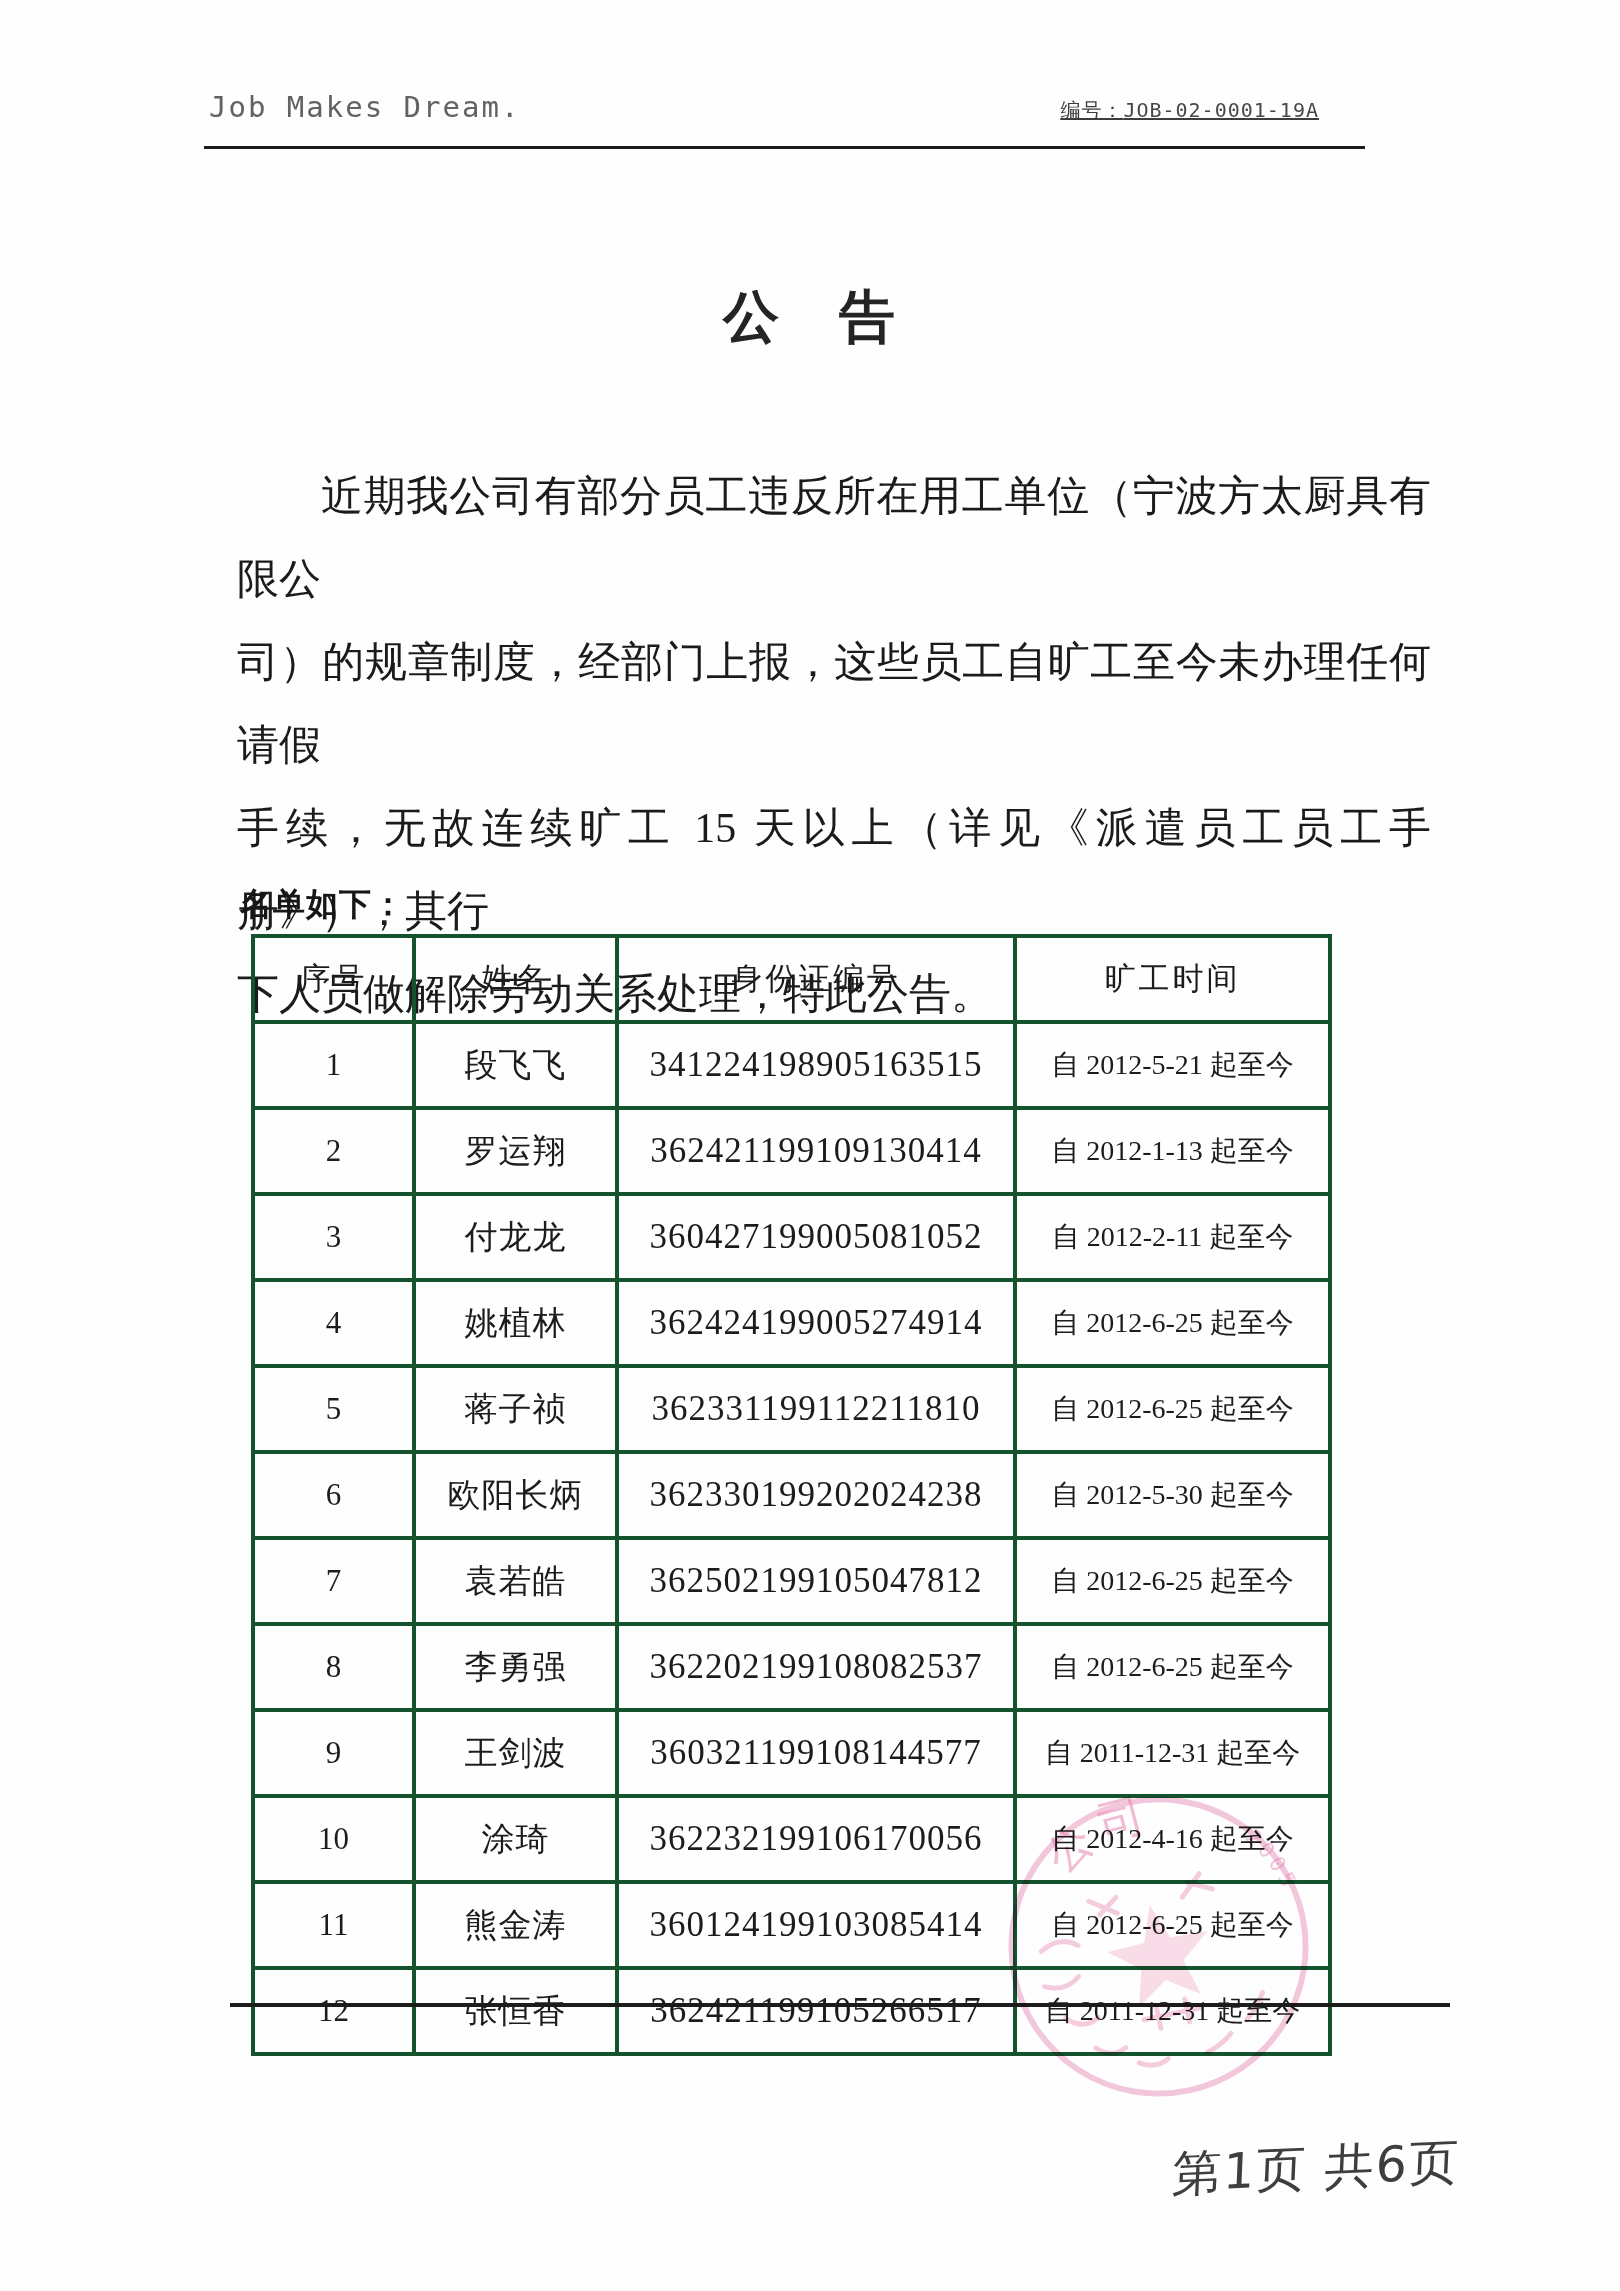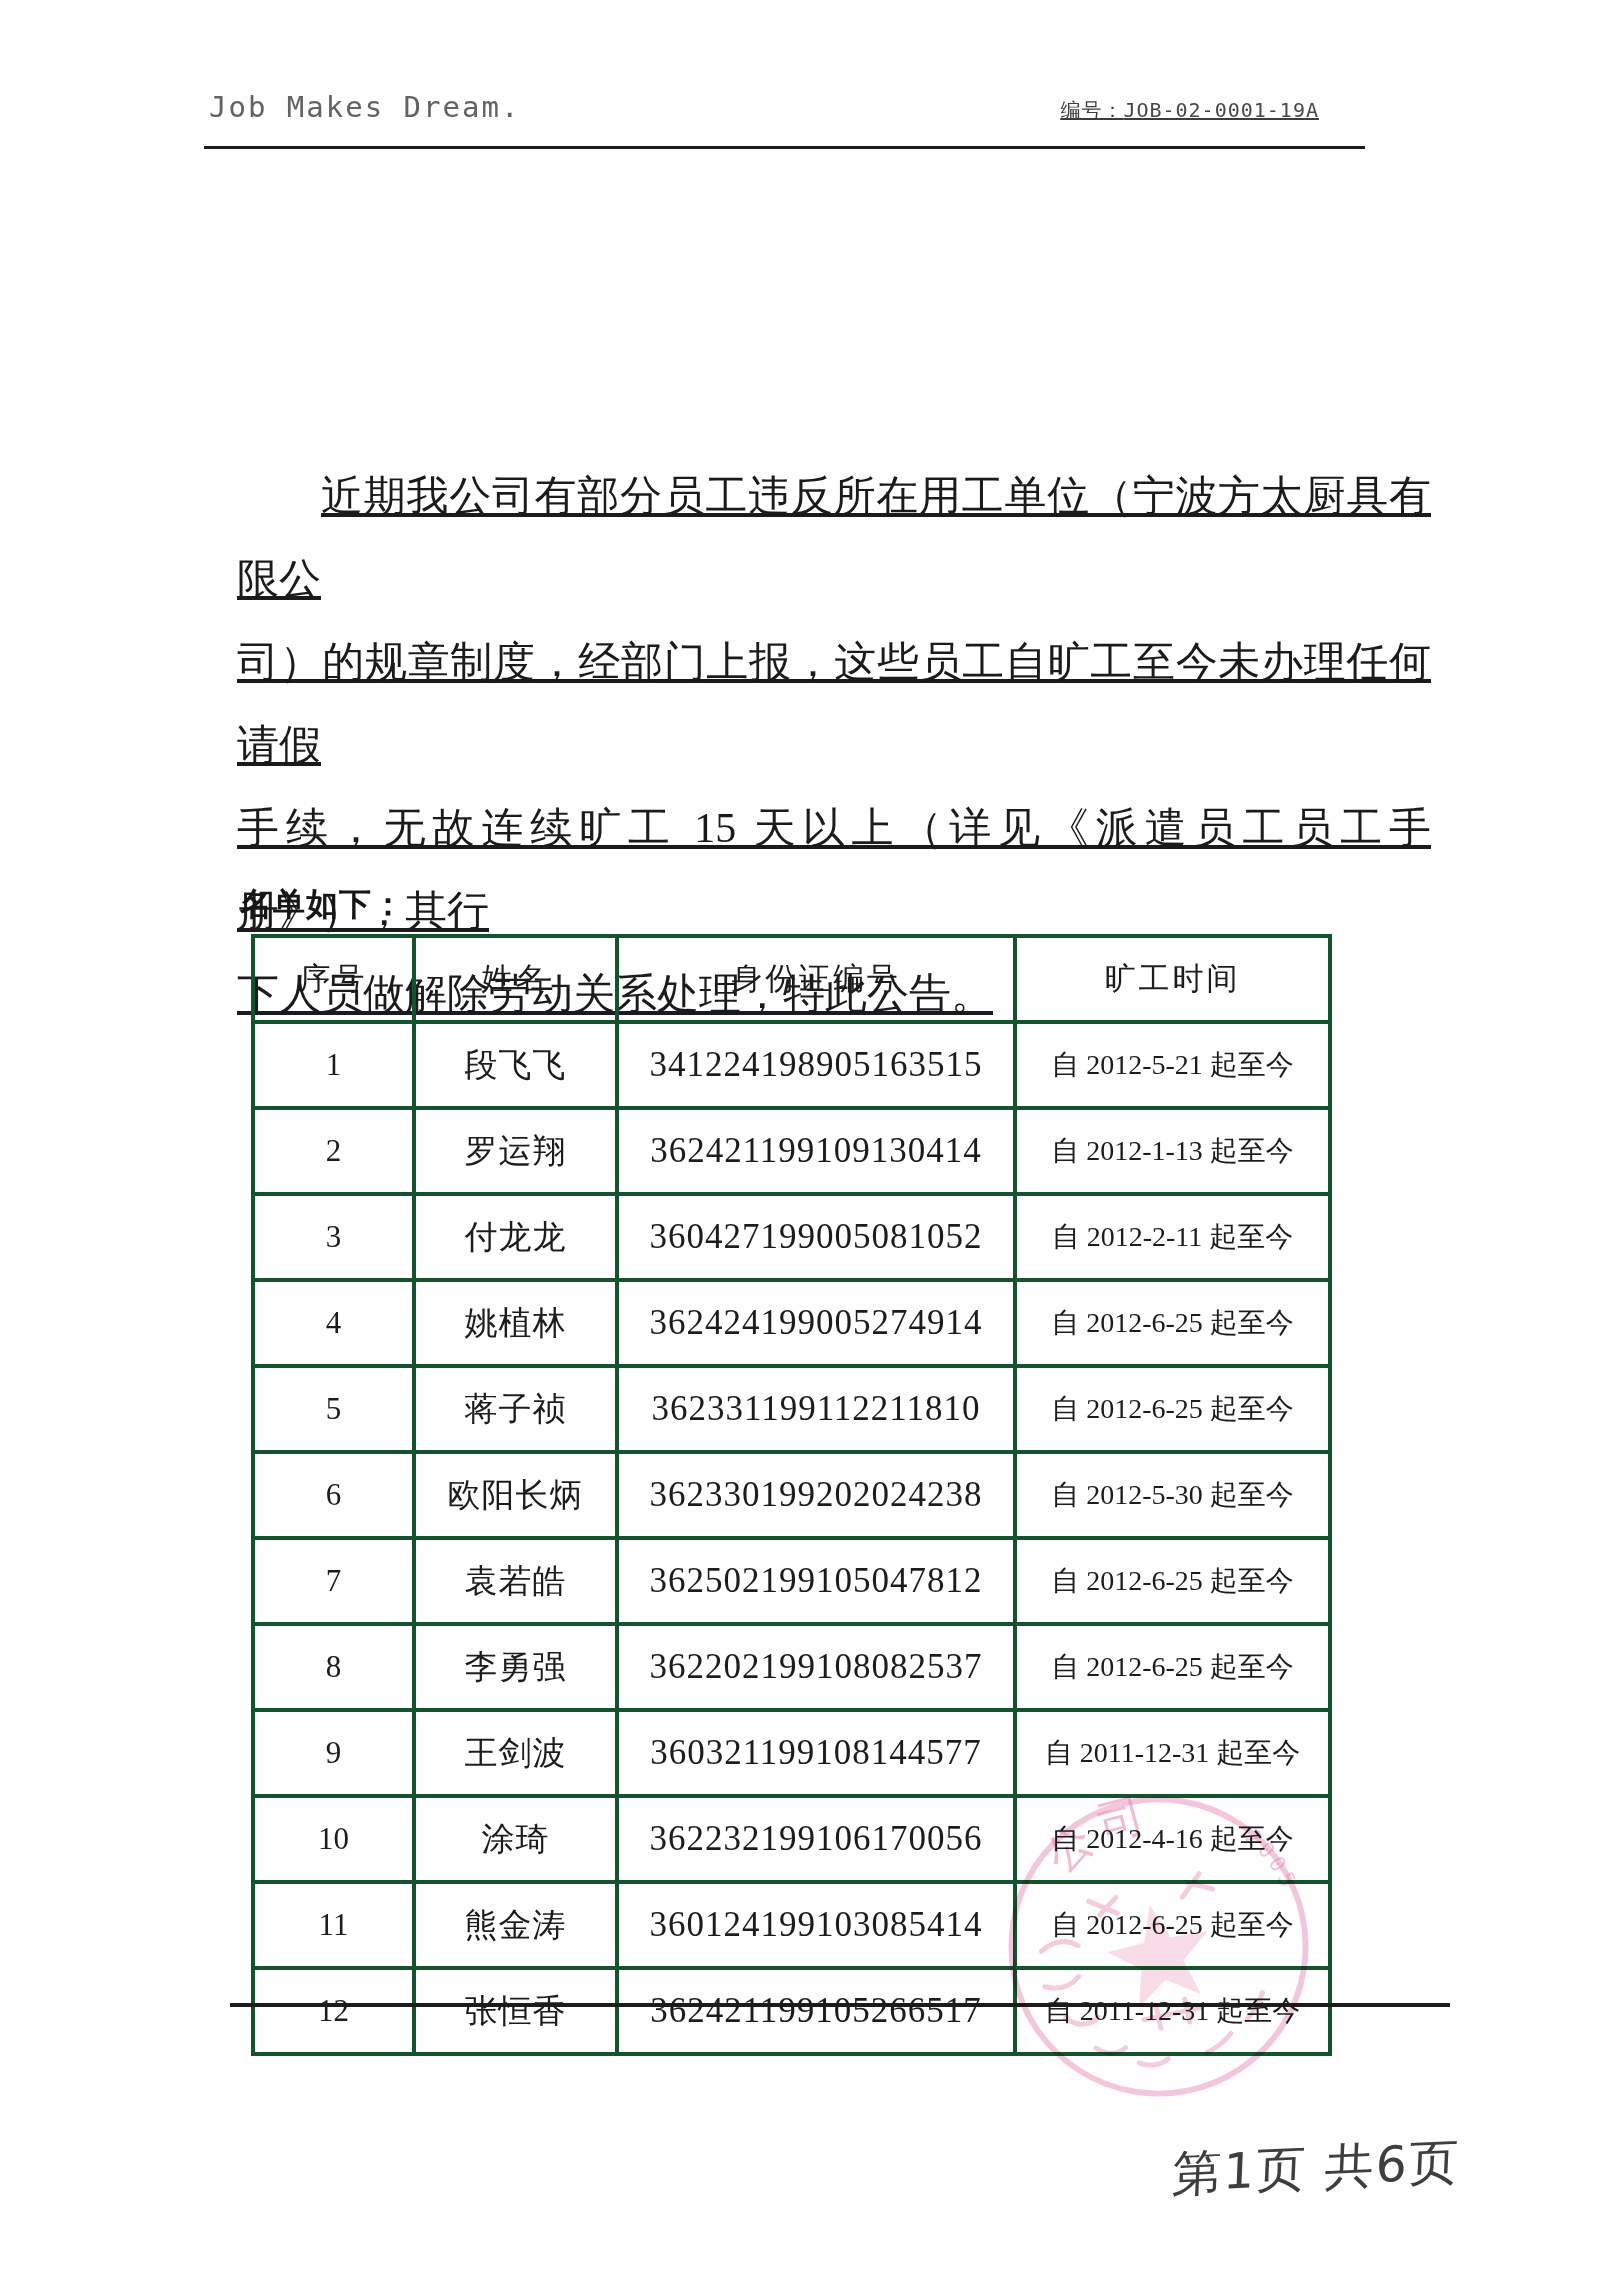--- a/index.html
+++ b/index.html
@@ -32,21 +32,21 @@
     position:absolute;left:0;top:280px;width:1620px;
     text-align:center;font-size:56px;font-weight:bold;
     letter-spacing:2px;color:#242424;margin:0;
   }
   
   .body-text{
     position:absolute;left:237px;top:455px;width:1194px;
     font-size:42px;line-height:83px;color:#1b1b1b;
     text-align:justify;
   }
-  .body-text p{margin:0;text-decoration:underline;}
+  .body-text p{margin:0;}
   .body-text p.first{text-indent:84px;}
   .list-label{
     position:absolute;left:240px;top:883px;
     font-family:"Liberation Sans", sans-serif;
     font-size:32px;font-weight:bold;color:#161616;letter-spacing:1px;text-align:right;
   }
   
   table.roster{
     position:absolute;left:251px;top:934px;
     border-collapse:collapse;table-layout:fixed;
@@ -87,20 +87,21 @@
 <body>
 
 <div class="page">
 
   <div class="header-row">
     <span class="slogan">Job Makes Dream.</span>
     <span class="doc-no"><span class="label">编号：</span><span class="value">JOB-02-0001-19A</span></span>
   </div>
   <div class="rule top"></div>
 
+  <h1 class="title">公　告</h1>
 
   <div class="body-text">
     <p class="first">近期我公司有部分员工违反所在用工单位（宁波方太厨具有限公</p>
     <p>司）的规章制度，经部门上报，这些员工自旷工至今未办理任何请假</p>
     <p>手续，无故连续旷工 15 天以上（详见《派遣员工员工手册》），其行</p>
     <p>下人员做解除劳动关系处理，特此公告。</p>
   </div>
 
   <div class="list-label">名单如下：</div>
 

